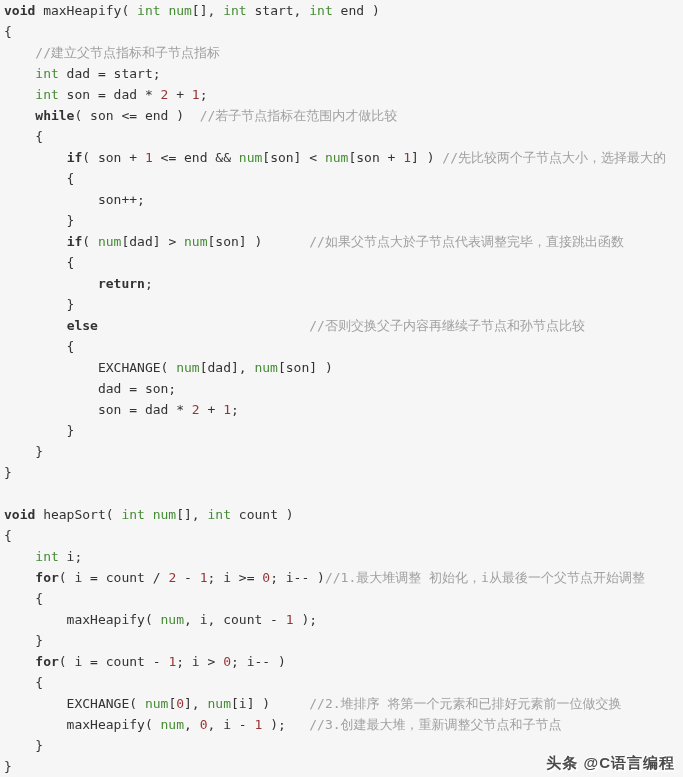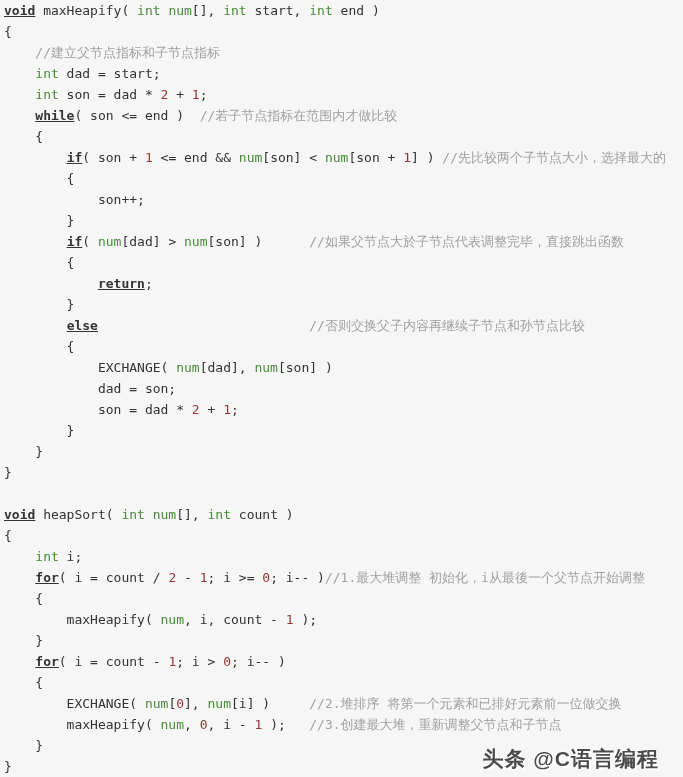--- a/index.html
+++ b/index.html
@@ -27,31 +27,31 @@
     font-size: 13px;
     line-height: 21px;
     white-space: pre;
     color: var(--c-plain);
     padding: 0 0 0 4px;
   }
   .code-line {
     height: 21px;
   }
   .seg-plain   { color: var(--c-plain); }
-  .seg-keyword { color: var(--c-keyword); font-weight: bold; text-decoration: underline; }
+  .seg-keyword { color: var(--c-keyword); font-weight: bold; }
   .seg-type    { color: var(--c-type); }
   .seg-number  { color: var(--c-number); }
   .seg-comment { color: var(--c-comment); }
   .watermark {
     position: absolute;
-    right: 24px;
+    right: 8px;
     bottom: 4px;
     font-family: "Liberation Sans", "DejaVu Sans", sans-serif;
     font-weight: bold;
-    font-size: 21px;
+    font-size: 15px;
     letter-spacing: 1px;
     color: var(--c-watermark);
     text-shadow:
       1px 1px 0 #ffffff,
       2px 2px 1px #ffffff,
       -1px -1px 1px rgba(255,255,255,0.85);
     white-space: nowrap;
   }
 </style>
 </head>

